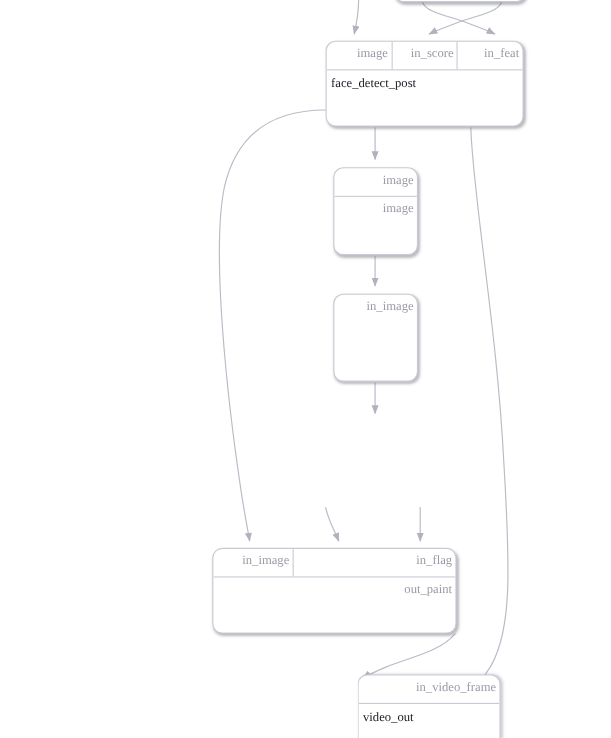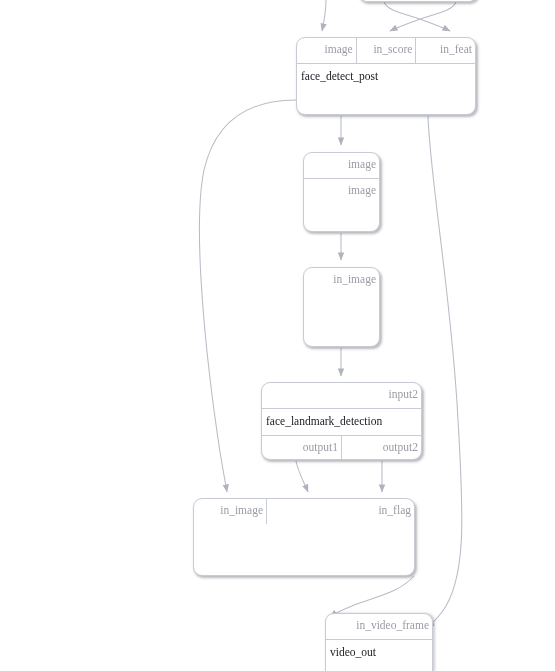--- a/index.html
+++ b/index.html
@@ -123,41 +123,32 @@
       <div class="port">image</div>
     </div>
   </div>
 
   <div class="node" style="left:303px;top:267px;width:77px;height:80px;">
     <div class="row">
       <div class="port">in_image</div>
     </div>
   </div>
 
-  <div class="node" style="left:261px;top:382px;width:161px;height:78px;">
-    <div class="row">
-      <div class="port">input2</div>
-    </div>
-    <div class="row">
-      <div class="title">face_landmark_detection</div>
-    </div>
-    <div class="row">
-      <div class="port">output1</div>
-      <div class="port">output2</div>
-    </div>
-  </div>
 
   <div class="node" style="left:193px;top:498px;width:222px;height:78px;">
     <div class="row">
       <div class="port" style="flex:0 0 72px;">in_image</div>
       <div class="port">in_flag</div>
     </div>
+    <div class="row">
+      <div class="port">out_paint</div>
+    </div>
   </div>
 
-  <div class="node clipped-bottom" style="left:325px;top:613px;width:108px;height:58px;">
+  <div class="node clipped-bottom" style="left:325px;top:613px;width:130px;height:58px;">
     <div class="row">
       <div class="port">in_video_frame</div>
     </div>
     <div class="row">
       <div class="title">video_out</div>
     </div>
   </div>
 
 </div>
 

